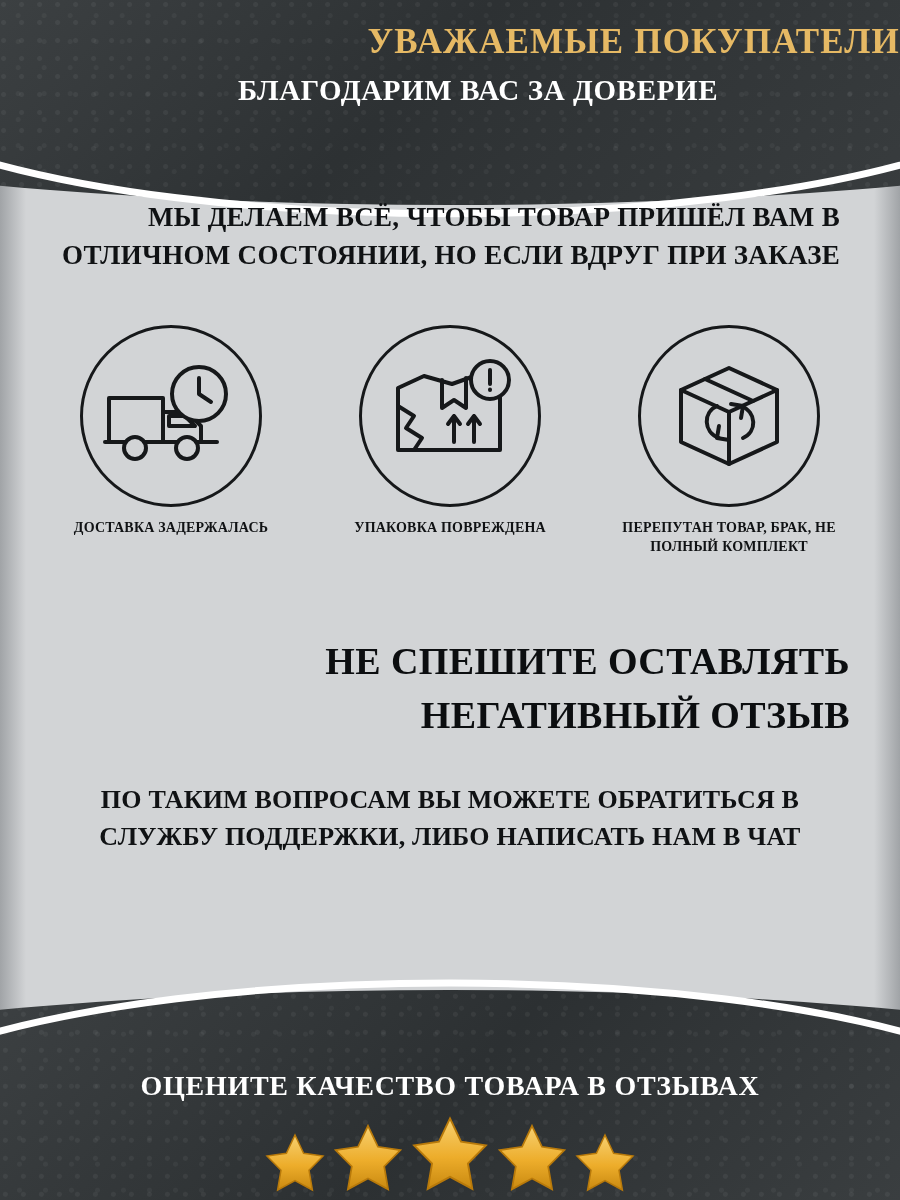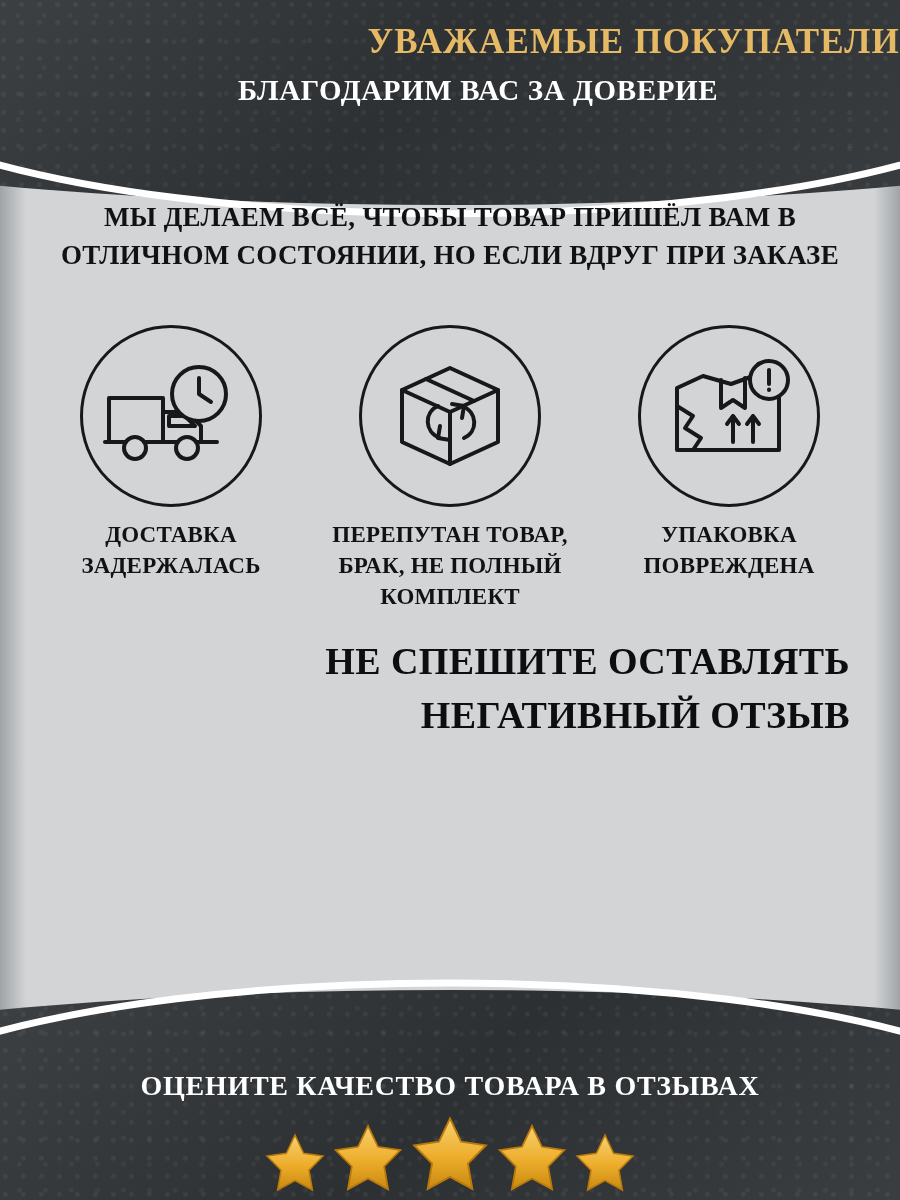--- a/index.html
+++ b/index.html
@@ -90,21 +90,21 @@
     text-transform: uppercase;
     margin-left: 28px;
   }
 
   
   .intro {
     position: absolute;
     top: 198px;
     left: 60px;
     width: 780px;
-    text-align: center;
+    text-align: right;
     color: #101214;
     font-size: 27px;
     font-weight: bold;
     line-height: 1.42;
     letter-spacing: 0.3px;
     text-transform: uppercase;
   }
 
   
   .icons-row {
@@ -130,21 +130,21 @@
     display: flex;
     align-items: center;
     justify-content: center;
     background: transparent;
     overflow: hidden;
   }
   .icon-caption {
     margin-top: 12px;
     text-align: center;
     color: #101214;
-    font-size: 23px;
+    font-size: 14px;
     font-weight: bold;
     line-height: 1.35;
     letter-spacing: 0.2px;
     text-transform: uppercase;
   }
 
   
   .headline {
     position: absolute;
     top: 635px;
@@ -256,20 +256,43 @@
 
             <circle cx="34" cy="92" r="11" fill="#d2d4d6"></circle>
             <circle cx="86" cy="92" r="11" fill="#d2d4d6"></circle>
 
             <circle cx="98" cy="38" r="27" fill="#d2d4d6"></circle>
             <path d="M98,22 L98,38 L110,46"></path>
           </g>
         </svg>
       </div>
       <div class="icon-caption">Доставка задержалась</div>
+    </div>
+
+    <div class="icon-item">
+      <div class="icon-circle">
+        <svg width="140" height="124" viewBox="0 0 140 124">
+          <g fill="none" stroke="#16181a" stroke-width="4" stroke-linejoin="round" stroke-linecap="round">
+
+            <path d="M18,34 L44,22 L72,30 L100,20 L120,32 L120,96 L18,96 Z"></path>
+
+            <path d="M18,52 L34,62 L26,74 L42,84 L34,96"></path>
+
+            <path d="M62,26 L62,54 L74,46 L86,54 L86,24"></path>
+
+            <path d="M74,88 L74,62 M74,62 L68,70 M74,62 L80,70"></path>
+            <path d="M94,88 L94,62 M94,62 L88,70 M94,62 L100,70"></path>
+
+            <circle cx="110" cy="26" r="19" fill="#d2d4d6"></circle>
+            <path d="M110,16 L110,30"></path>
+            <path d="M110,35.5 L110,36"></path>
+          </g>
+        </svg>
+      </div>
+      <div class="icon-caption">Упаковка повреждена</div>
     </div>
 
     <div class="icon-item">
       <div class="icon-circle">
         <svg width="140" height="124" viewBox="0 0 140 124">
           <g fill="none" stroke="#16181a" stroke-width="4" stroke-linejoin="round" stroke-linecap="round">
 
             <path d="M22,36 L70,14 L118,36 L118,88 L70,110 L22,88 Z"></path>
             <path d="M22,36 L70,58 L118,36"></path>
             <path d="M70,58 L70,110"></path>
@@ -279,47 +302,25 @@
             <path d="M58,52 C44,58 44,78 60,84"></path>
             <path d="M60,72 L58,84 L70,86"></path>
             <path d="M84,84 C98,78 98,58 82,52"></path>
             <path d="M82,64 L84,52 L72,50"></path>
           </g>
         </svg>
       </div>
       <div class="icon-caption">Перепутан товар, брак, не полный комплект</div>
     </div>
 
-    <div class="icon-item">
-      <div class="icon-circle">
-        <svg width="140" height="124" viewBox="0 0 140 124">
-          <g fill="none" stroke="#16181a" stroke-width="4" stroke-linejoin="round" stroke-linecap="round">
-
-            <path d="M18,34 L44,22 L72,30 L100,20 L120,32 L120,96 L18,96 Z"></path>
-
-            <path d="M18,52 L34,62 L26,74 L42,84 L34,96"></path>
-
-            <path d="M62,26 L62,54 L74,46 L86,54 L86,24"></path>
-
-            <path d="M74,88 L74,62 M74,62 L68,70 M74,62 L80,70"></path>
-            <path d="M94,88 L94,62 M94,62 L88,70 M94,62 L100,70"></path>
-
-            <circle cx="110" cy="26" r="19" fill="#d2d4d6"></circle>
-            <path d="M110,16 L110,30"></path>
-            <path d="M110,35.5 L110,36"></path>
-          </g>
-        </svg>
-      </div>
-      <div class="icon-caption">Упаковка повреждена</div>
-    </div>
-
   </div>
 
   <div class="headline">Не спешите оставлять негативный отзыв</div>
 
+  <div class="support-text">По таким вопросам вы можете обратиться в службу поддержки, либо написать нам в чат</div>
 
   <div class="bottom-banner"></div>
   <svg class="bottom-curve" viewBox="0 0 980 240" preserveAspectRatio="none">
     <path d="M-10,86 C240,2 740,2 990,86" fill="none" stroke="#ffffff" stroke-width="7"></path>
   </svg>
   <div class="bottom-title">Оцените качество товара в отзывах</div>
 
   <div class="stars">
     <svg class="star" width="64" height="64" viewBox="0 0 64 64">
       <defs>

